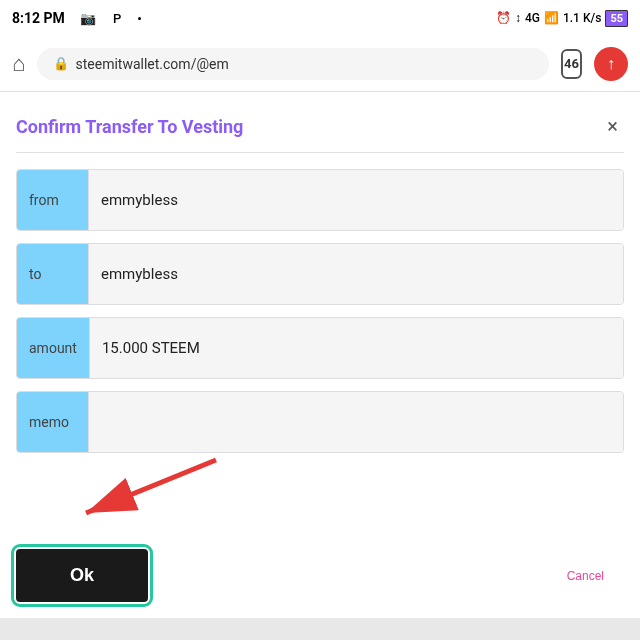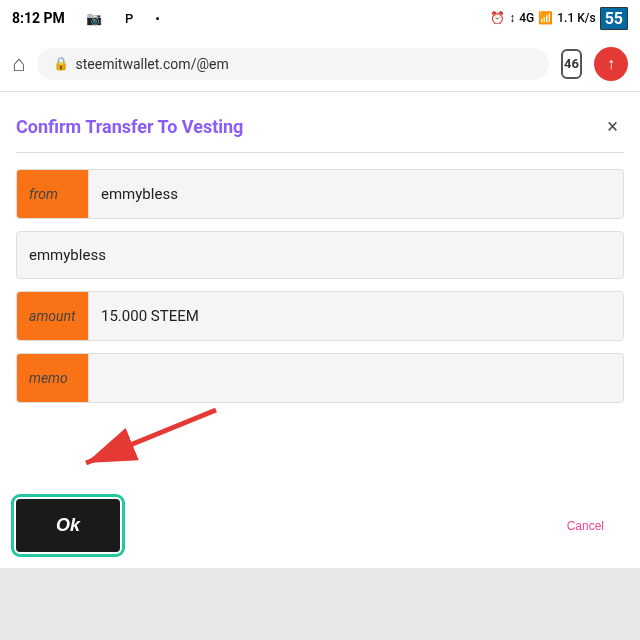--- a/index.html
+++ b/index.html
@@ -21,21 +21,21 @@
       align-items: center;
       justify-content: space-between;
       padding: 0 12px;
       font-size: 13px;
       font-weight: 500;
     }
 
     .status-left {
       display: flex;
       align-items: center;
-      gap: 22px;
+      gap: 16px;
     }
 
     .status-time {
       font-weight: 700;
       font-size: 14px;
     }
 
     .status-icon {
       font-size: 13px;
     }
@@ -44,23 +44,23 @@
       display: flex;
       align-items: center;
       gap: 4px;
       font-size: 12px;
     }
 
     .battery-box {
       border: 1.5px solid #333;
       border-radius: 1px;
       padding: 1px 4px;
-      font-size: 16px;
-      font-weight: 700;
-      background: #0369a1;
+      font-size: 11px;
+      font-weight: 700;
+      background: #8b5cf6;
       color: white;
     }
 
     
     .browser-bar {
       background: #ffffff;
       height: 56px;
       display: flex;
       align-items: center;
       padding: 0 12px;
@@ -153,29 +153,28 @@
       display: flex;
       align-items: stretch;
       border: 1px solid #ddd;
       border-radius: 4px;
       margin-bottom: 12px;
       overflow: hidden;
       background: #f5f5f5;
     }
 
     .form-label {
-      background: #f97316;
+      background: #7dd3fc;
       color: #444;
       font-size: 14px;
-      padding: 16px 12px;
+      padding: 22px 12px;
       min-width: 72px;
       display: flex;
       align-items: center;
       border-right: 1px solid #ddd;
-      font-style: italic;
     }
 
     .form-value {
       flex: 1;
       padding: 14px 12px;
       font-size: 15px;
       color: #222;
       background: #f5f5f5;
       display: flex;
       align-items: center;
@@ -190,26 +189,25 @@
       margin-top: 8px;
     }
 
     .ok-btn {
       background: #1a1a1a;
       color: #ffffff;
       font-size: 18px;
       font-weight: 700;
       border: none;
       border-radius: 4px;
-      padding: 16px 40px;
+      padding: 16px 54px;
       cursor: pointer;
       position: relative;
       outline: 3px solid #26c6a0;
       outline-offset: 2px;
-      font-style: italic;
     }
 
     .cancel-btn {
       background: transparent;
       border: none;
       color: #ec4899;
       font-size: 12px;
       cursor: pointer;
       padding: 16px 20px;
     }
@@ -258,20 +256,21 @@
     </div>
 
     <div class="divider"></div>
 
     <div class="form-row">
       <div class="form-label">from</div>
       <div class="form-value">emmybless</div>
     </div>
 
     <div class="form-row">
+      <div class="form-label">to</div>
       <div class="form-value">emmybless</div>
     </div>
 
     <div class="form-row">
       <div class="form-label">amount</div>
       <div class="form-value">15.000 STEEM</div>
     </div>
 
     <div class="form-row">
       <div class="form-label">memo</div>

